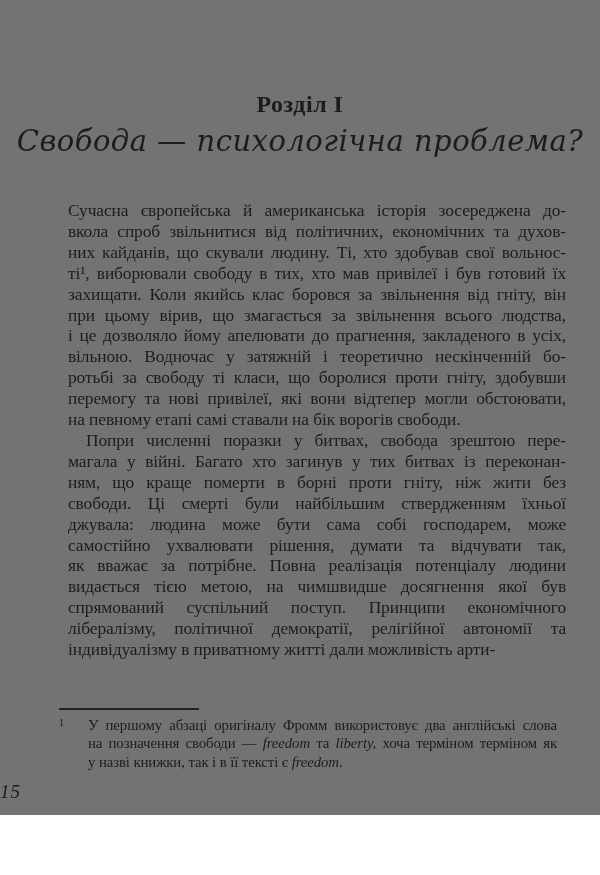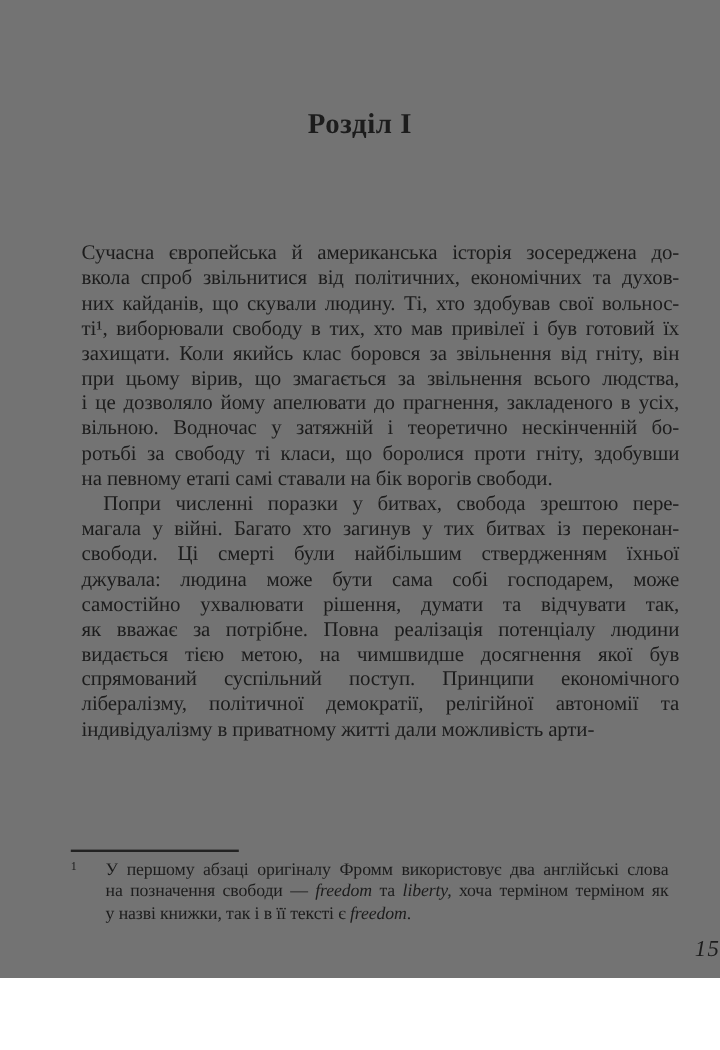--- a/index.html
+++ b/index.html
@@ -79,50 +79,53 @@
     line-height: 1;
     padding-top: 2px;
   }
   .fn-body { flex: 1 1 auto; }
   .fn-body .ital { font-style: italic; }
   .page-number {
     position: absolute;
     top: 781px;
     left: 0;
     width: 100%;
-    text-align: right;
+    text-align: left;
     font-style: italic;
     font-size: 19px;
     letter-spacing: 1px;
   }
 </style>
 </head>
 <body>
 
 <div class="page">
 
   <h2 class="chapter-number">Розділ I</h2>
 
+  <h1 class="chapter-title">Свобода — психологічна проблема?</h1>
 
   <div class="body-text">
       <div class="para">
         <div class="line">Сучасна європейська й американська історія зосереджена до-</div>
         <div class="line">вкола спроб звільнитися від політичних, економічних та духов-</div>
         <div class="line">них кайданів, що скували людину. Ті, хто здобував свої вольнос-</div>
         <div class="line">ті¹, виборювали свободу в тих, хто мав привілеї і був готовий їх</div>
         <div class="line">захищати. Коли якийсь клас боровся за звільнення від гніту, він</div>
         <div class="line">при цьому вірив, що змагається за звільнення всього людства,</div>
         <div class="line">і це дозволяло йому апелювати до прагнення, закладеного в усіх,</div>
         <div class="line">вільною. Водночас у затяжній і теоретично нескінченній бо-</div>
         <div class="line">ротьбі за свободу ті класи, що боролися проти гніту, здобувши</div>
+        <div class="line">перемогу та нові привілеї, які вони відтепер могли обстоювати,</div>
         <div class="line last">на певному етапі самі ставали на бік ворогів свободи.</div>
       </div>
       <div class="para">
         <div class="line indent">Попри численні поразки у битвах, свобода зрештою пере-</div>
         <div class="line">магала у війні. Багато хто загинув у тих битвах із переконан-</div>
+        <div class="line">ням, що краще померти в борні проти гніту, ніж жити без</div>
         <div class="line">свободи. Ці смерті були найбільшим ствердженням їхньої</div>
         <div class="line">джувала: людина може бути сама собі господарем, може</div>
         <div class="line">самостійно ухвалювати рішення, думати та відчувати так,</div>
         <div class="line">як вважає за потрібне. Повна реалізація потенціалу людини</div>
         <div class="line">видається тією метою, на чимшвидше досягнення якої був</div>
         <div class="line">спрямований суспільний поступ. Принципи економічного</div>
         <div class="line">лібералізму, політичної демократії, релігійної автономії та</div>
         <div class="line last">індивідуалізму в приватному житті дали можливість арти-</div>
       </div>
     </div>

